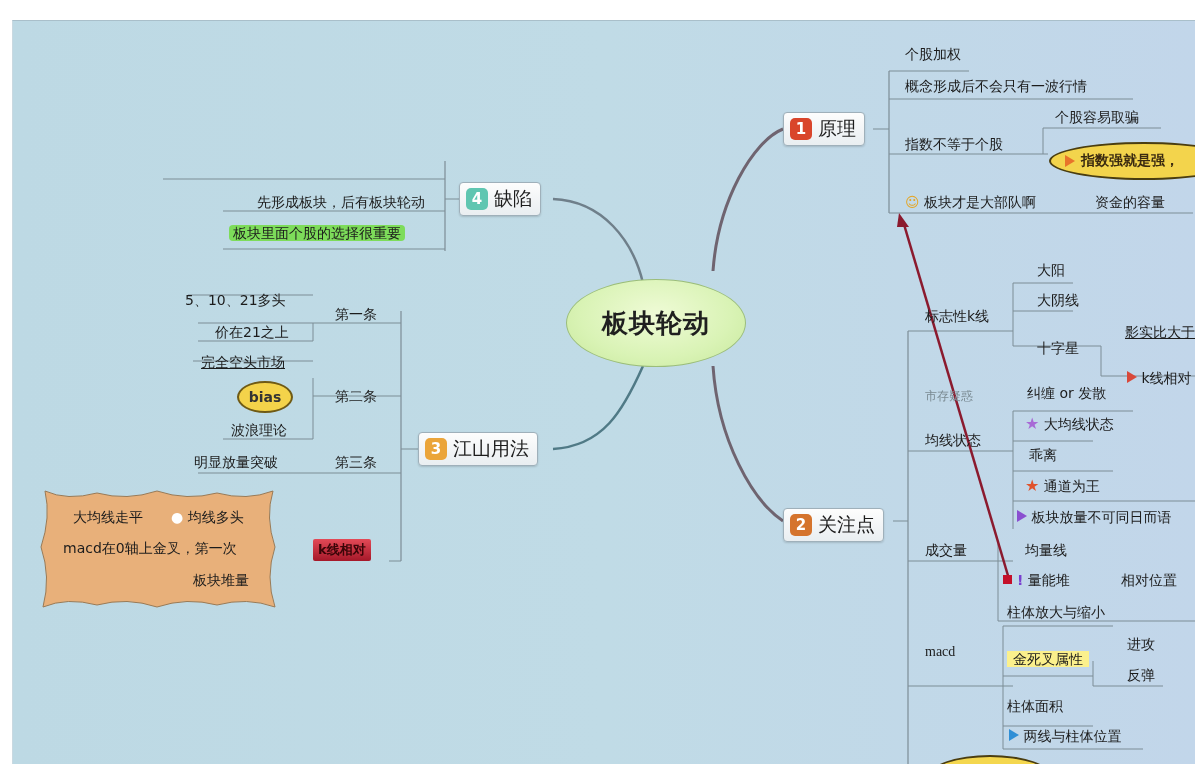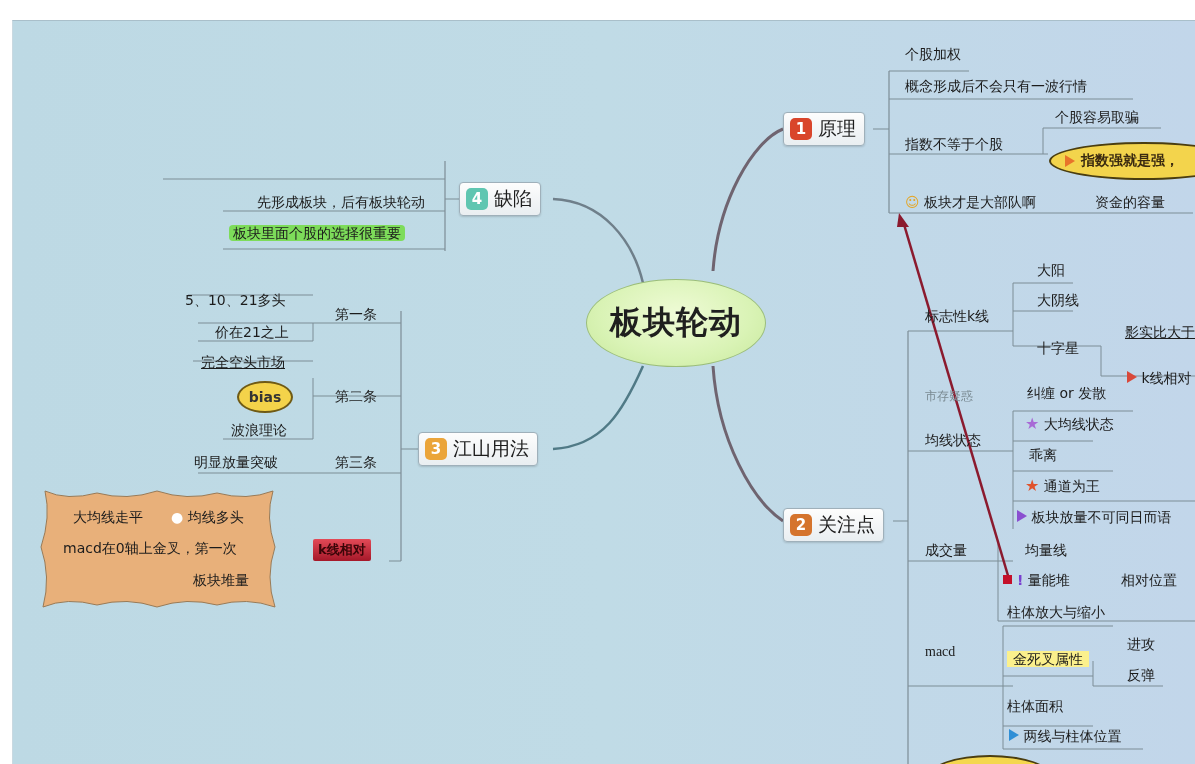--- a/index.html
+++ b/index.html
@@ -3,24 +3,24 @@
 <meta charset="utf-8">
 <style>
   html, body { margin:0; padding:0; }
   body { width:1195px; height:764px; background:#ffffff; position:relative; overflow:hidden;
          font-family:"DejaVu Sans","Liberation Sans",sans-serif; color:#1a1a1a; }
   .canvas { position:absolute; left:12px; top:20px; width:1183px; height:744px;
             background:linear-gradient(90deg,#bdd9e4 0%,#c0dbe6 50%,#c2d6ea 100%);
             border-top:1px solid #a9bfca; border-left:1px solid #c9d9e1; overflow:hidden; }
   svg.links { position:absolute; left:0; top:0; }
   .t { position:absolute; font-size:14px; white-space:nowrap; line-height:18px; color:#1c1c1c; }
-  .center { position:absolute; left:573px; top:258px; width:178px; height:86px; border-radius:50%;
+  .center { position:absolute; left:553px; top:258px; width:178px; height:86px; border-radius:50%;
             background:radial-gradient(ellipse at 50% 40%,#effbd6 0%,#d9f3b5 60%,#c7e89b 100%);
             border:1px solid #9bbd7a; display:flex; align-items:center; justify-content:center;
-            font-size:32px; font-weight:bold; color:#1f1f1f; letter-spacing:1px; }
+            font-size:26px; font-weight:bold; color:#1f1f1f; letter-spacing:1px; }
   .topic { position:absolute; height:32px; padding:0 8px 0 6px; display:flex; align-items:center; gap:6px;
            background:linear-gradient(#fdfdfd,#e9eef1); border:1px solid #9fb0ba; border-radius:4px;
            font-size:19px; color:#1c1c1c; box-shadow:0 1px 2px rgba(0,0,0,.15); }
   .badge { width:22px; height:22px; border-radius:5px; color:#fff; font-size:15px; font-weight:bold;
            display:flex; align-items:center; justify-content:center; }
   .hl-green { background:#7ddc5a; padding:0 4px; border-radius:4px;text-align:right; }
   .hl-yellow { background:#fbf08c; padding:0 6px; }
   .bias { position:absolute; left:224px; top:360px; width:52px; height:28px; border-radius:50%;
           background:#f4d34a; border:2px solid #6f5a15; display:flex; align-items:center; justify-content:center;
           font-size:14px; font-weight:bold; color:#333; }

